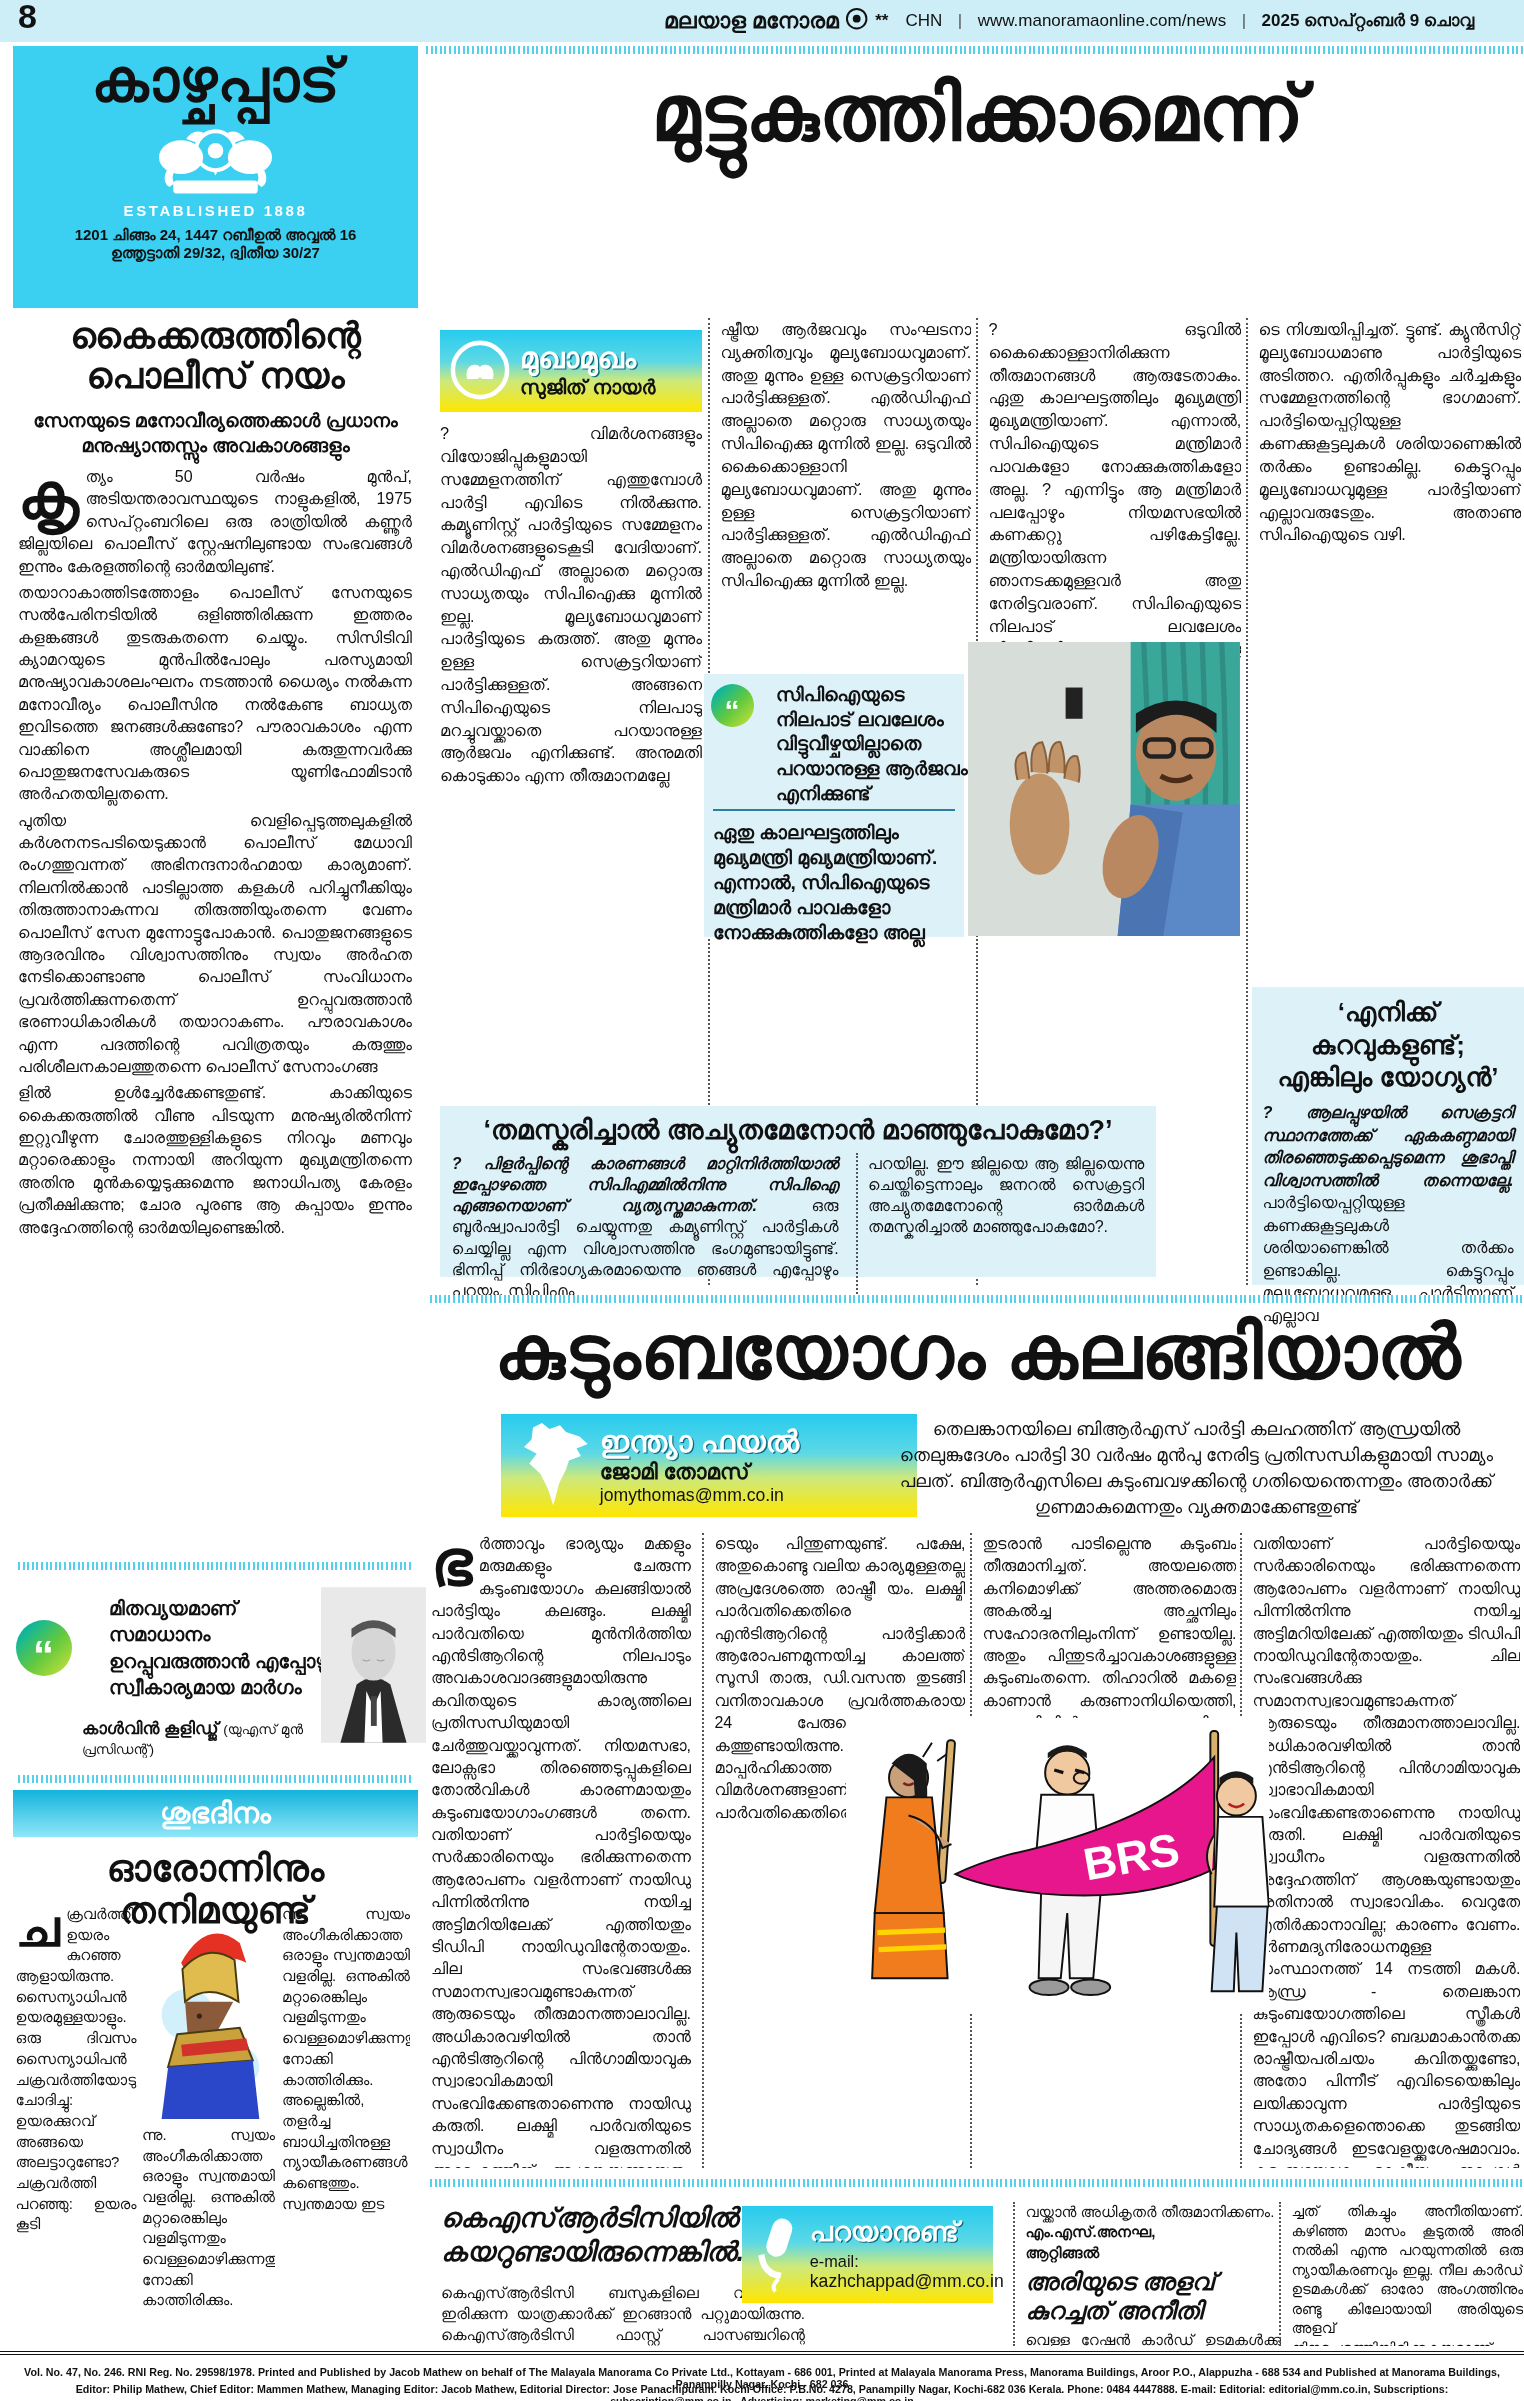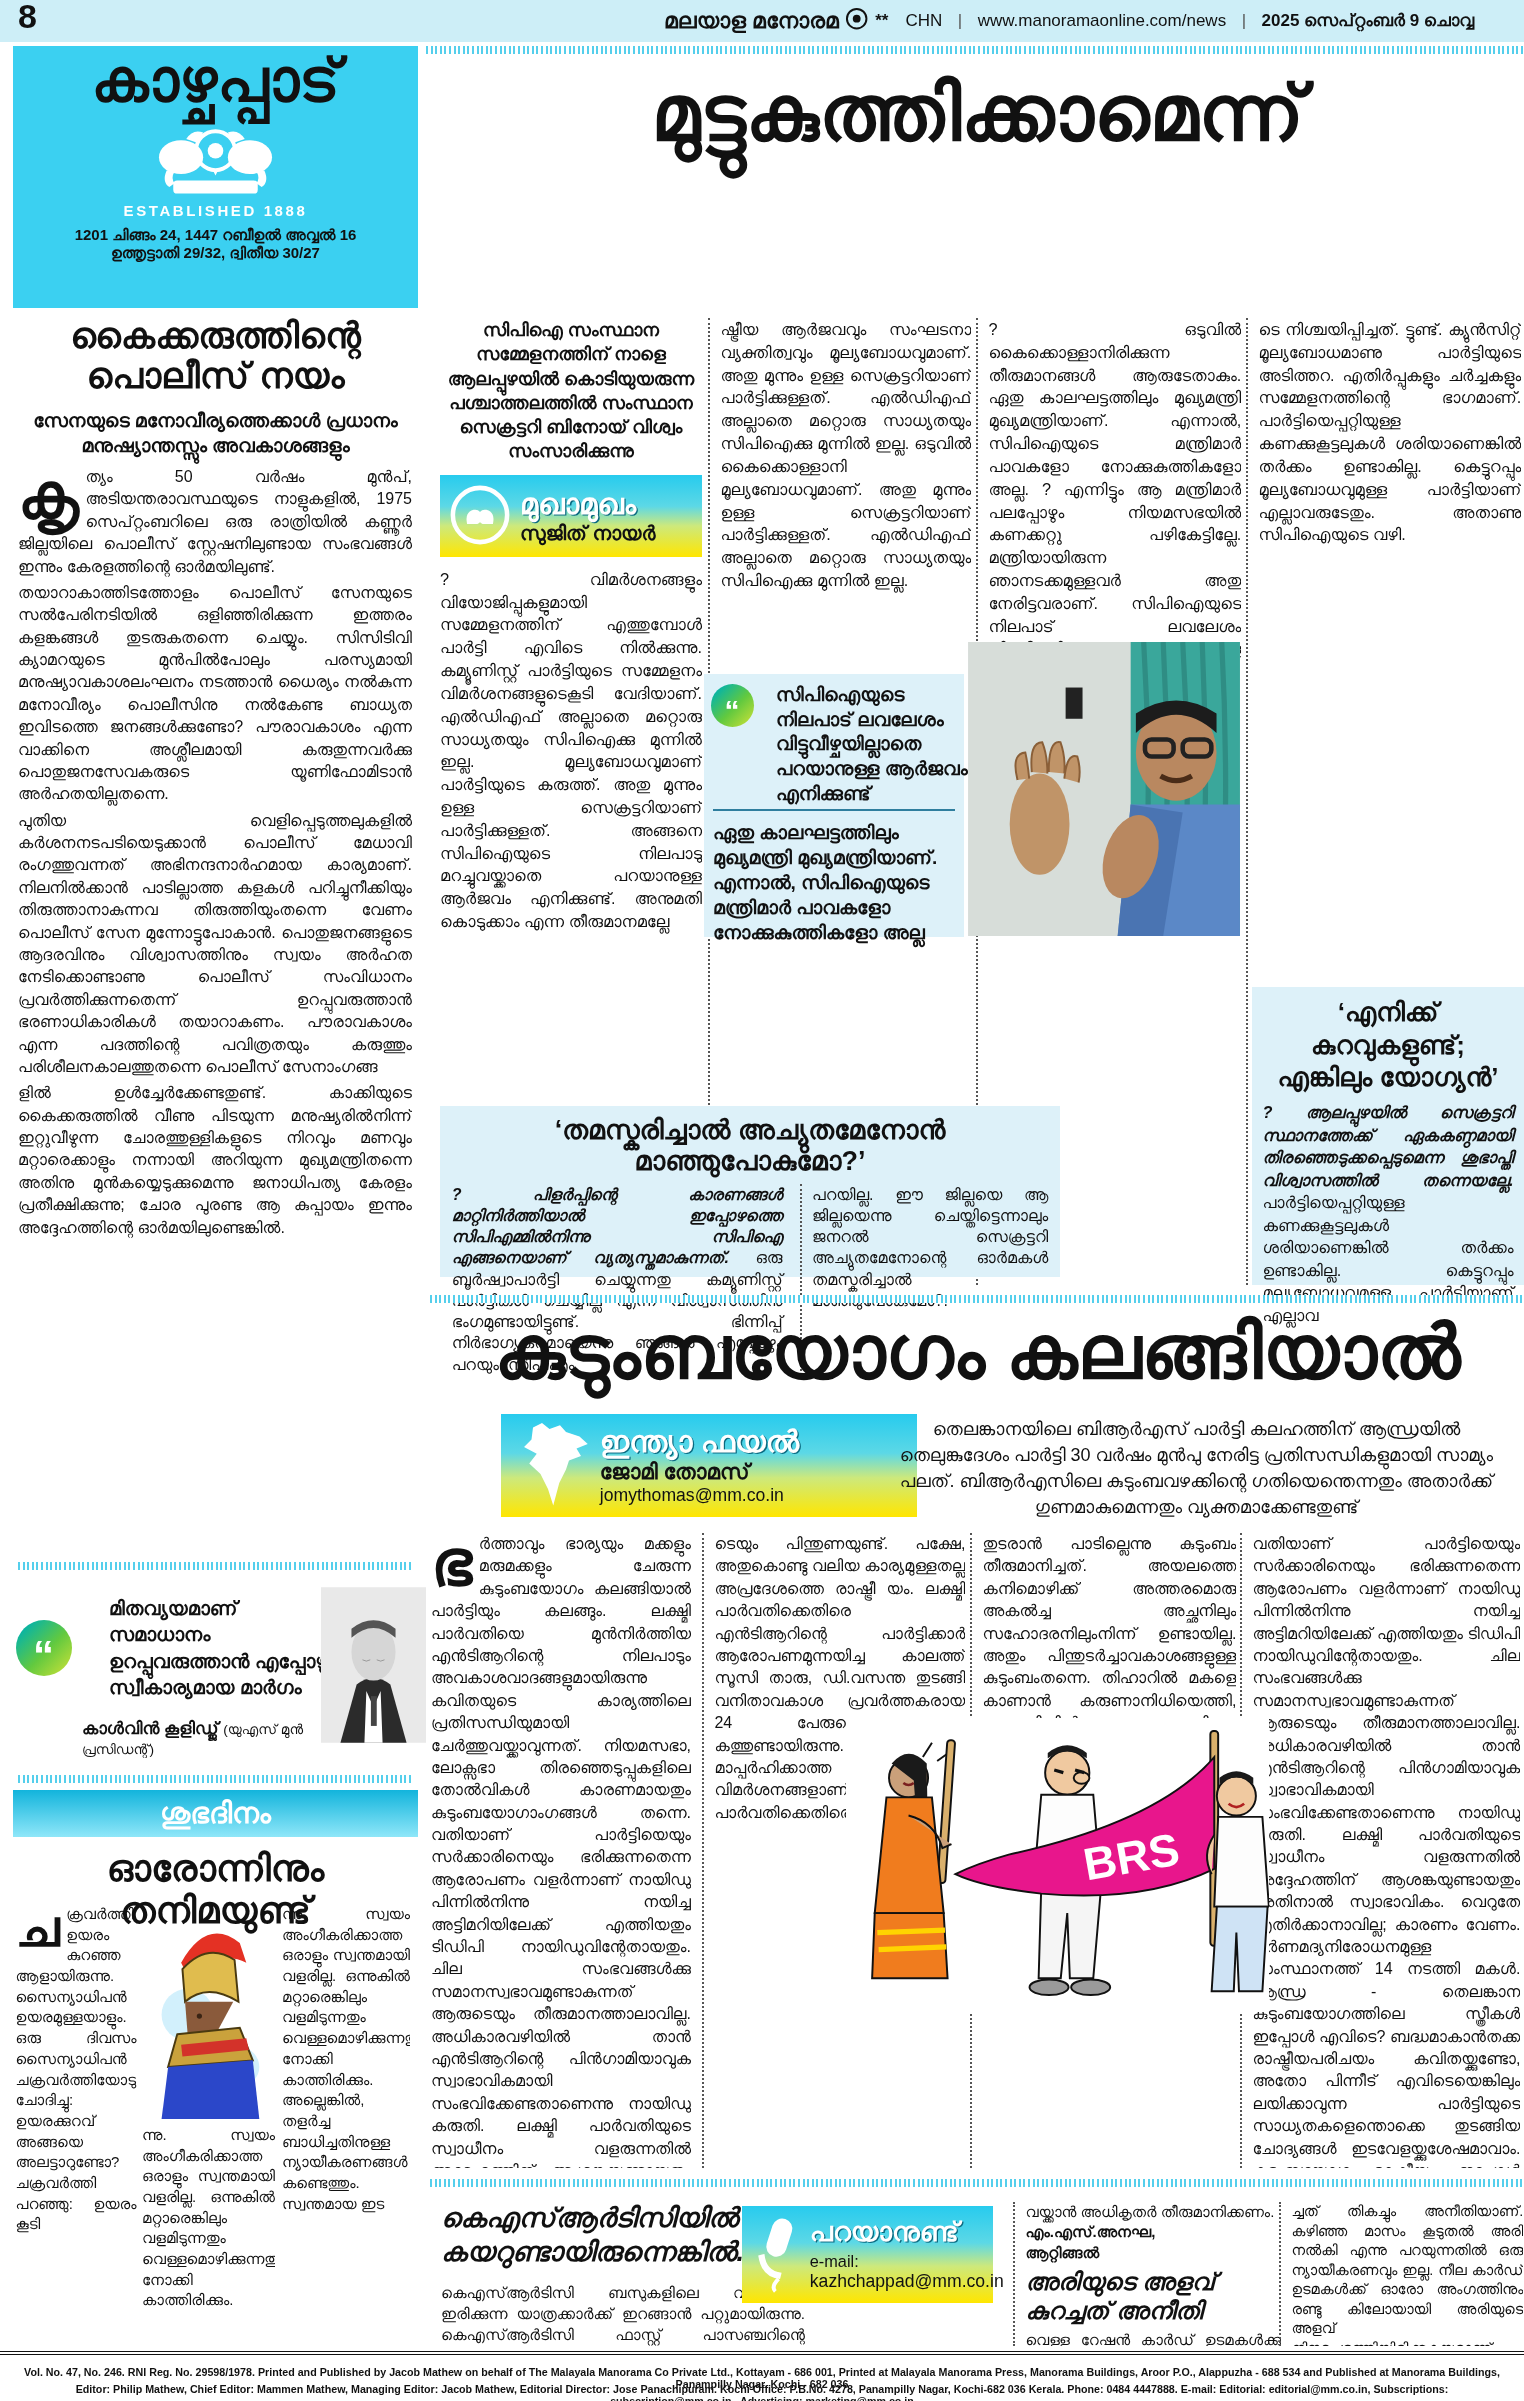--- a/index.html
+++ b/index.html
@@ -132,21 +132,20 @@
     </div>
     <div class="jst" style="font-size:15px;line-height:1.38;margin-top:3.9px;">ന്നു. സ്വയം അംഗീകരിക്കാത്ത ഒരാളും സ്വന്തമായി വളരില്ല. ഒന്നുകിൽ മറ്റാരെങ്കിലും വളമിടുന്നതും വെള്ളമൊഴിക്കുന്നതും നോക്കി കാത്തിരിക്കും.</div>
   </div>
   <div class="abs jst overflow-col" style="left:282px;top:1904px;width:128px;height:432px;font-size:15px;line-height:1.38;">ന്നു. സ്വയം അംഗീകരിക്കാത്ത ഒരാളും സ്വന്തമായി വളരില്ല. ഒന്നുകിൽ മറ്റാരെങ്കിലും വളമിടുന്നതും വെള്ളമൊഴിക്കുന്നതും നോക്കി കാത്തിരിക്കും. അല്ലെങ്കിൽ, തളർച്ച ബാധിച്ചതിനുള്ള ന്യായീകരണങ്ങൾ കണ്ടെത്തും. സ്വന്തമായ ഇട</div>
 
   <div class="abs ctr b" style="left:430px;top:65px;width:1095px;font-size:78px;line-height:1.25;">
     <div>മുട്ടുകുത്തിക്കാമെന്ന്</div>
   </div>
 
   <div class="abs" style="left:440px;top:318px;width:262px;height:970px;">
-    <div class="ctr" style="font-size:18px;line-height:1.35;font-weight:600;">സിപിഐ സംസ്ഥാന സമ്മേളനത്തിന് നാളെ ആലപ്പുഴയിൽ കൊടിയുയരുന്ന പശ്ചാത്തലത്തിൽ സംസ്ഥാന സെക്രട്ടറി ബിനോയ് വിശ്വം സംസാരിക്കുന്നു</div>
     <div class="grad" style="margin-top:11.7px;height:82px;display:flex;align-items:center;">
       <span style="margin:0 9px;">
         <svg width="62" height="62" viewBox="0 0 96 96">
           <circle cx="48" cy="48" r="42" fill="none" stroke="#fff" stroke-width="7"></circle>
           <path d="M28 62 q-4 -18 10 -22 q12 -2 12 12 q0 8 -6 10 z" fill="#fff"></path>
           <path d="M68 62 q4 -18 -10 -22 q-12 -2 -12 12 q0 8 6 10 z" fill="#fff"></path>
         </svg>
       </span>
       <span>
         <div class="b" style="color:#fff;font-size:29px;text-shadow:1.3px 1.3px 0 #0a6a80;">മുഖാമുഖം</div>
@@ -189,21 +188,21 @@
       <rect x="330" y="150" width="44" height="26" rx="10" fill="none" stroke="#222" stroke-width="7"></rect>
       <path d="M296 206 q24 14 48 0" stroke="#4a2c18" stroke-width="8" fill="none"></path>
       <path d="M250 250 L418 250 L418 452 L230 452 Z" fill="#5b88c7"></path>
       <path d="M250 250 L330 262 L300 452 L230 452 Z" fill="#4a74b2"></path>
       <ellipse cx="110" cy="280" rx="46" ry="78" fill="#c09468"></ellipse>
       <path d="M76 212 q-10 -40 12 -42 q4 18 6 40 M98 200 q-4 -46 16 -46 q8 20 8 48 M124 200 q0 -50 18 -46 q8 22 6 48 M148 210 q4 -40 20 -34 q6 20 2 40" fill="#c09468" stroke="#8a5f38" stroke-width="3"></path>
       <ellipse cx="250" cy="330" rx="40" ry="66" fill="#b98860" transform="rotate(18 250 330)"></ellipse>
     </svg>
   </div>
 
-  <div class="abs bluebox" style="left:440px;top:1106px;width:620px;height:171px;padding:6.5px 11.7px;box-sizing:border-box;">
+  <div class="abs bluebox" style="left:440px;top:1106px;width:716px;height:171px;padding:6.5px 11.7px;box-sizing:border-box;">
     <div class="ctr b" style="font-size:27px;margin:2.6px 0 6.5px 0;">‘തമസ്കരിച്ചാൽ അച്യുതമേനോൻ മാഞ്ഞുപോകുമോ?’</div>
     <div style="display:flex;gap:17px;">
       <div class="jst" style="width:56%;font-size:16px;line-height:1.33;">
         <span class="qmark">? പിളർപ്പിന്റെ കാരണങ്ങൾ മാറ്റിനിർത്തിയാൽ ഇപ്പോഴത്തെ സിപിഎമ്മിൽനിന്നു സിപിഐ എങ്ങനെയാണ് വ്യത്യസ്തമാകുന്നത്.</span>
         <span>ഒരു ബൂർഷ്വാപാർട്ടി ചെയ്യുന്നതു കമ്യൂണിസ്റ്റ് പാർട്ടികൾ ചെയ്യില്ല എന്ന വിശ്വാസത്തിനു ഭംഗമുണ്ടായിട്ടുണ്ട്. ഭിന്നിപ്പ് നിർഭാഗ്യകരമായെന്നു ഞങ്ങൾ എപ്പോഴും പറയും. സിപിഎം</span>
       </div>
       <div class="jst dotl" style="width:40%;font-size:16px;line-height:1.33;">പറയില്ല. ഈ ജില്ലയെ ആ ജില്ലയെന്നു ചെയ്തിട്ടെന്നാലും ജനറൽ സെക്രട്ടറി അച്യുതമേനോന്റെ ഓർമകൾ തമസ്കരിച്ചാൽ മാഞ്ഞുപോകുമോ?.</div>
     </div>
   </div>
 

